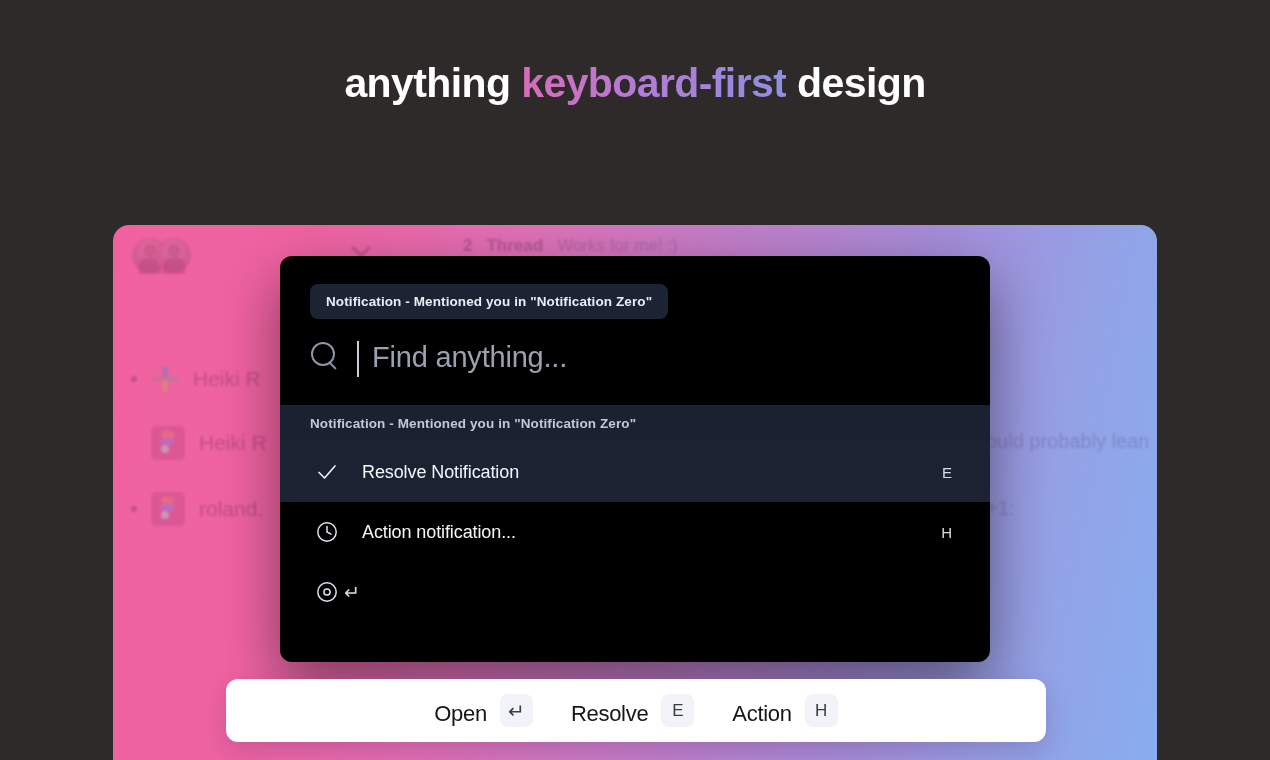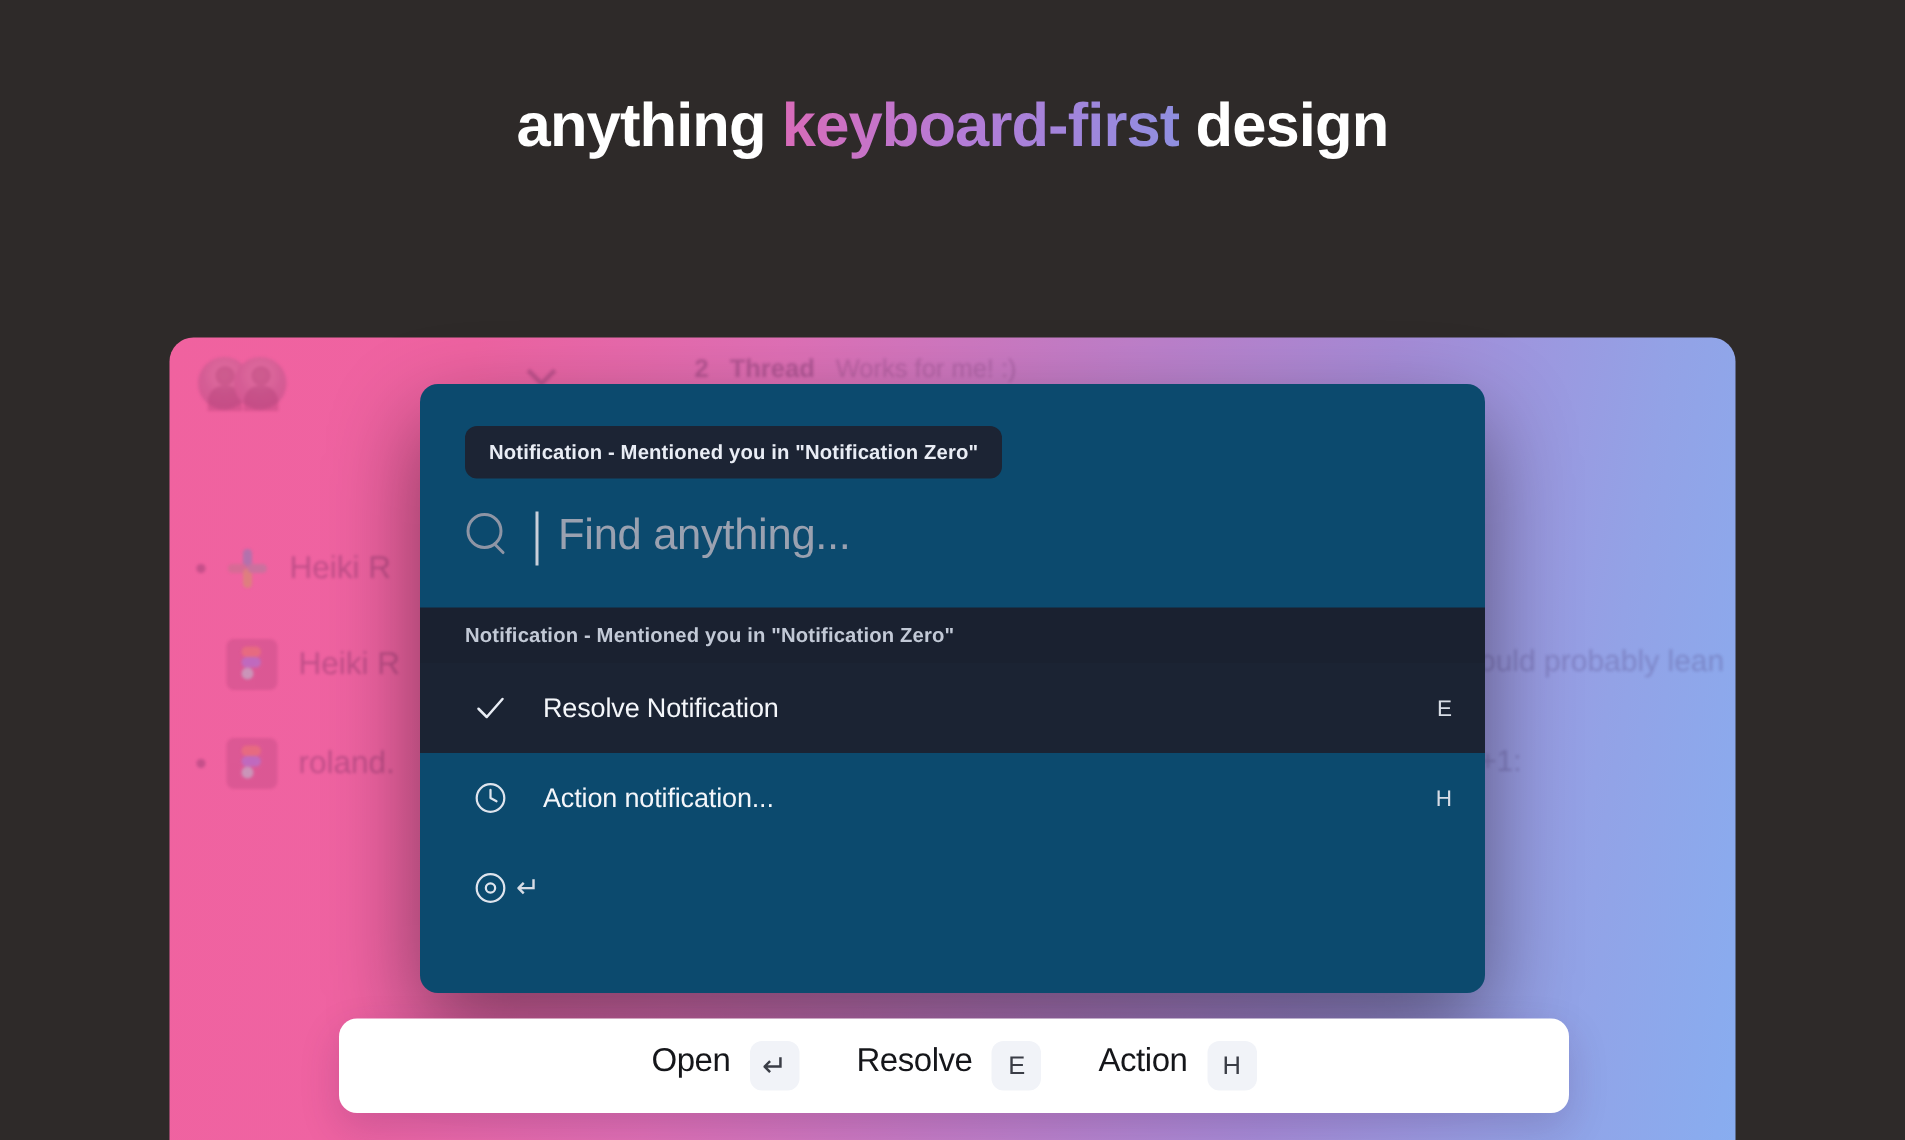--- a/index.html
+++ b/index.html
@@ -123,21 +123,21 @@
     position: absolute; font-size: 20px; color: rgba(75,60,120,.45); white-space: nowrap;
   }
 
   
   .palette {
     position: absolute;
     left: 280px;
     top: 256px;
     width: 710px;
     height: 406px;
-    background: #0c4a6e;
+    background: #000000;
     border-radius: 12px;
     overflow: hidden;
     box-shadow: 0 24px 60px rgba(0,0,0,.45);
   }
 
   .pal-top { padding: 28px 30px 0 30px; }
 
   .context-chip {
     display: inline-block;
     background: #1c2434;
@@ -175,21 +175,21 @@
     color: #c2c9d6;
     font-size: 13.5px;
     font-weight: 700;
     padding: 11px 30px;
     letter-spacing: .1px;
   }
 
   .cmd-row {
     display: flex; align-items: center;
     height: 60px;
-    padding: 0 22px 0 30px;
+    padding: 0 38px 0 30px;
     color: #f2f5fa;
   }
   .cmd-row.selected { background: #1b2333; }
 
   .cmd-ico { width: 34px; flex: 0 0 auto; display:flex; align-items:center; justify-content:center; }
   .cmd-ico svg { display: block; }
 
   .cmd-label {
     font-size: 18px;
     margin-left: 18px;
@@ -213,21 +213,21 @@
     width: 820px;
     height: 63px;
     background: #ffffff;
     border-radius: 12px;
     display: flex;
     align-items: center;
     justify-content: center;
     gap: 38px;
     box-shadow: 0 10px 26px rgba(60,20,70,.18);
   }
-  .action-item { display: flex; align-items: flex-start; gap: 13px; }
+  .action-item { display: flex; align-items: flex-end; gap: 13px; }
   .action-label {
     font-size: 22px; color: #15161a; letter-spacing: -0.3px;
   }
   .key-badge {
     min-width: 33px; height: 33px; border-radius: 8px;
     background: #f1f3f8;
     display: flex; align-items: center; justify-content: center;
     font-size: 17px; color: #3a3d46; padding: 0 7px;
   }
   .key-badge.glyph { font-size: 20px; }

